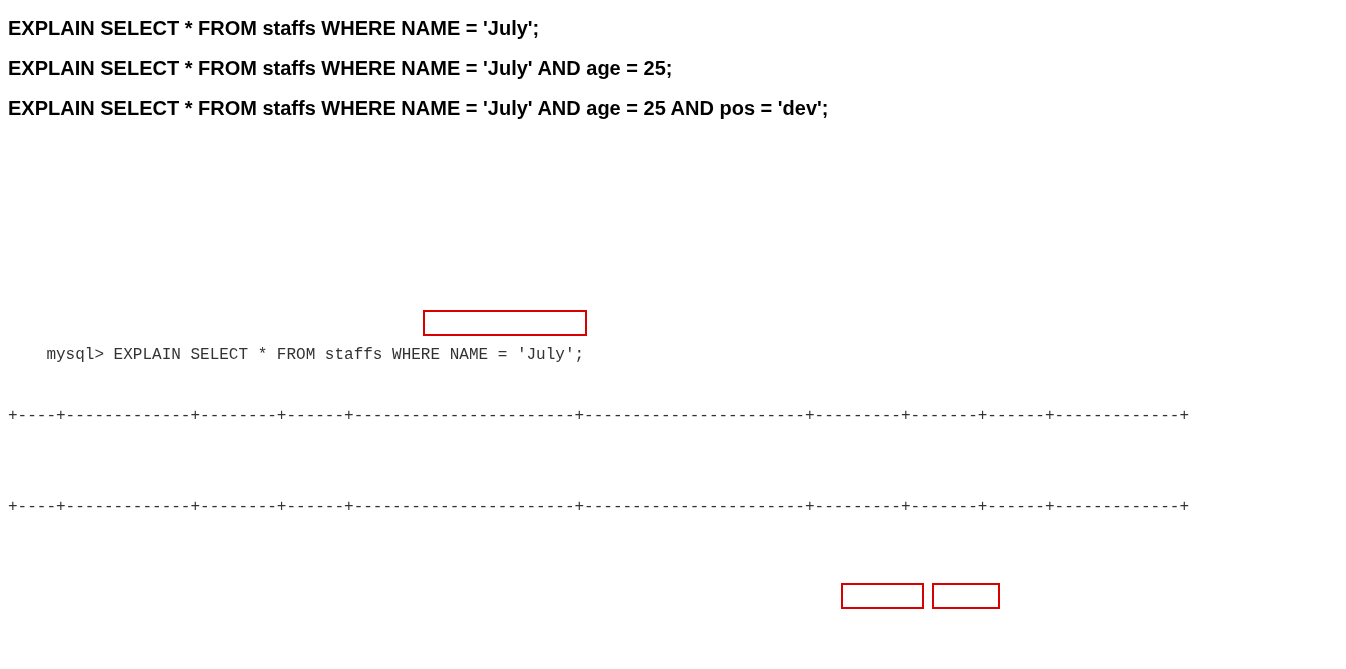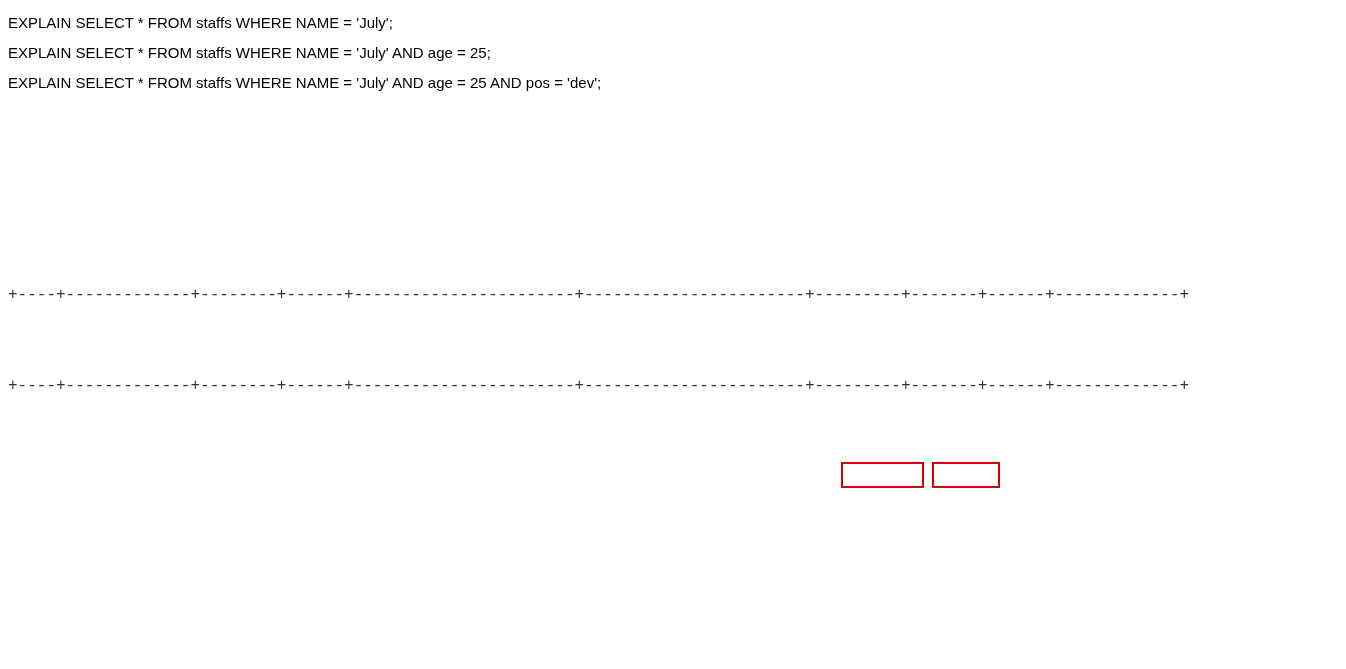--- a/index.html
+++ b/index.html
@@ -5,23 +5,24 @@
   body {
     margin: 0;
     padding: 8px;
     background: #fff;
     font-family: Arial, Helvetica, sans-serif;
     color: #000;
     width: 1346px;
     box-sizing: border-box;
   }
   .sql-lines {
-    font-size: 15px;
+    font-size: 20px;
     line-height: 2.0;
     margin-bottom: 60px;
+    font-weight: bold;
   }
   .sql-lines div {
     white-space: pre;
   }
   .term {
     font-family: "Courier New", Courier, monospace;
     font-size: 16px;
     color: #333;
     line-height: 1.9;
     white-space: pre;
@@ -48,20 +49,24 @@
 
 <div class="sql-lines">
   <div>EXPLAIN SELECT * FROM staffs WHERE NAME = 'July';</div>
   <div>EXPLAIN SELECT * FROM staffs WHERE NAME = 'July' AND age = 25;</div>
   <div>EXPLAIN SELECT * FROM staffs WHERE NAME = 'July' AND age = 25 AND pos = 'dev';</div>
 </div>
 
 <div class="term">
 
   
+  <div class="line">
+    <span class="txt">mysql&gt; EXPLAIN SELECT * FROM staffs WHERE NAME = 'July';</span>
+    <span class="redbox" style="left:415px;top:0px;width:164px;height:26px;"></span>
+  </div>
   <div class="line"><span class="txt">+----+-------------+--------+------+-----------------------+-----------------------+---------+-------+------+-------------+</span></div>
   <div class="line"><span class="txt">+----+-------------+--------+------+-----------------------+-----------------------+---------+-------+------+-------------+</span></div>
   <div class="line">
     
     <span class="redbox" style="left:833px;top:0px;width:83px;height:26px;"></span>
     <span class="redbox" style="left:924px;top:0px;width:68px;height:26px;"></span>
   </div>
   
   
   

